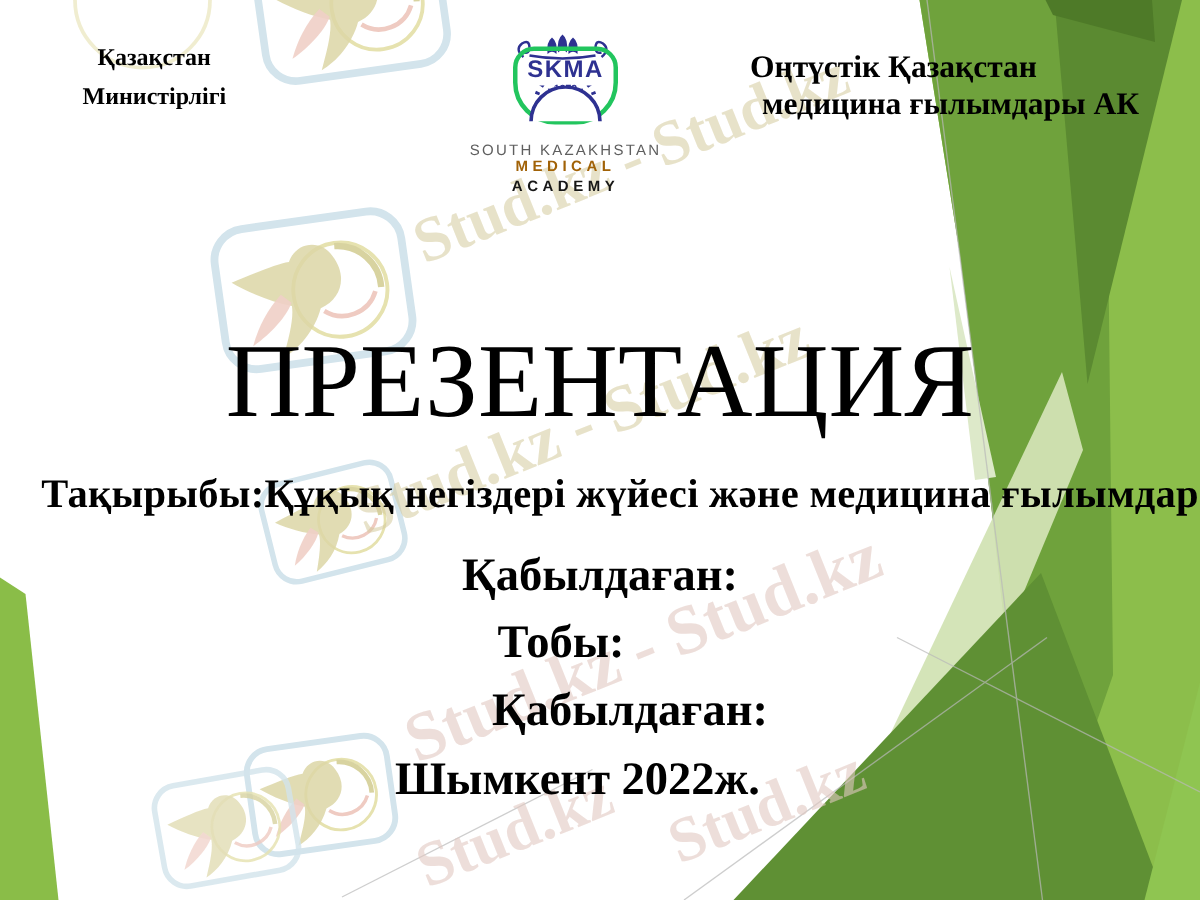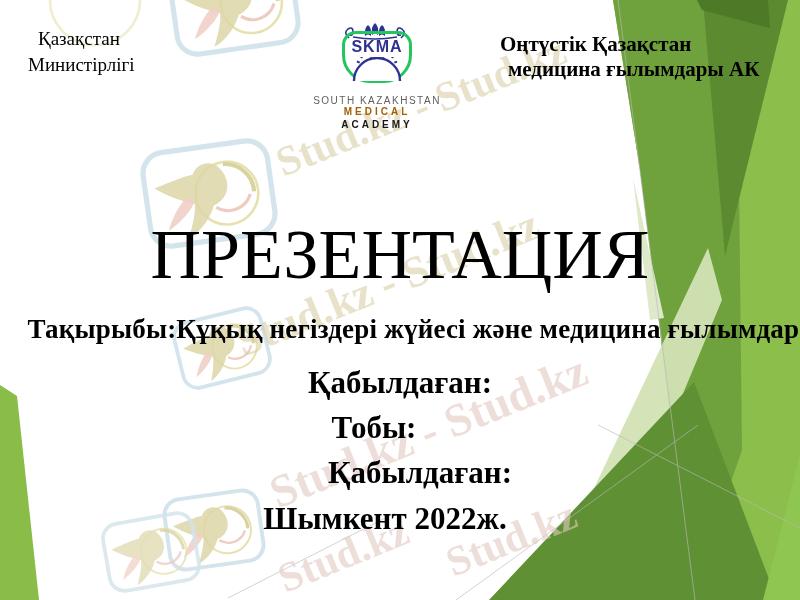--- a/index.html
+++ b/index.html
@@ -11,22 +11,22 @@
   
   .wm-text{
     position:absolute;font-family:"Liberation Serif",serif;font-weight:bold;
     white-space:nowrap;transform-origin:left center;pointer-events:none;
   }
   .wm-tan{color:#d5cb9e;opacity:.55;}
   .wm-pink{color:#e2c9c2;opacity:.6;}
   svg.bird{position:absolute;pointer-events:none;}
   
   .ministry{
-    position:absolute;left:28px;top:26px;width:215px;
-    font-weight:normal;font-size:19px;line-height:26px;
+    position:absolute;left:55px;top:26px;width:215px;
+    font-weight:bold;font-size:16px;line-height:26px;
   }
   .ministry .l0{text-indent:10px;}
   .academy{
     position:absolute;left:500px;top:32px;width:280px;
     font-weight:bold;font-size:21px;line-height:25px;
   }
   .academy .l1{text-indent:8px;}
   
   .logo-wrap{position:absolute;left:297px;top:10px;width:160px;text-align:center;}
   .logo-box{

